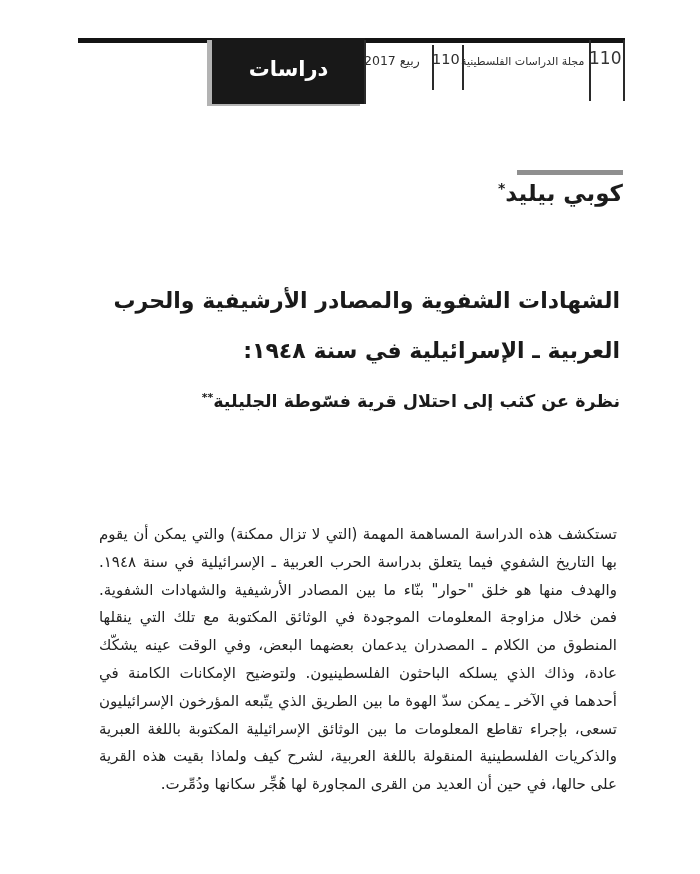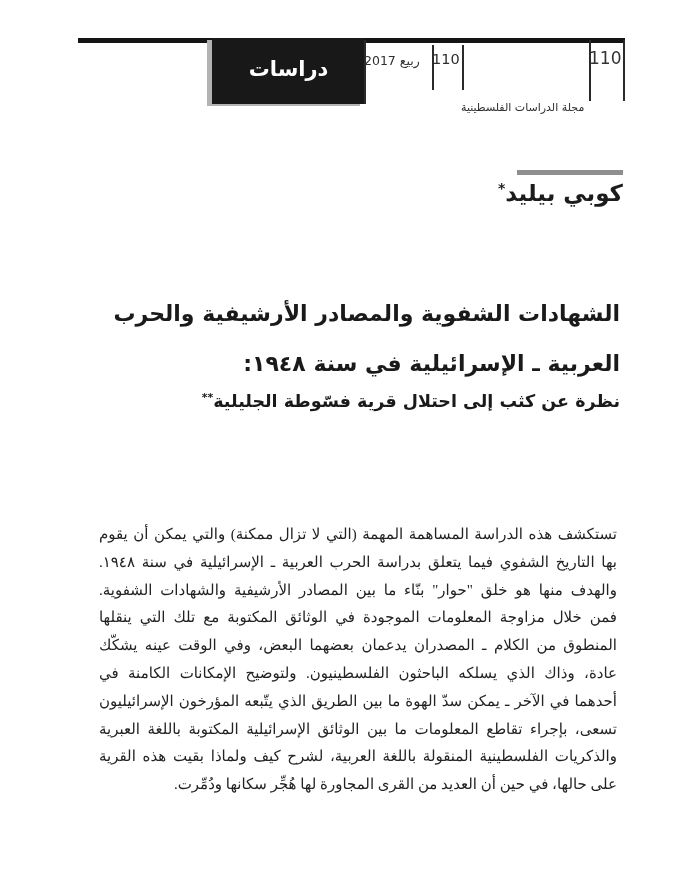--- a/index.html
+++ b/index.html
@@ -45,21 +45,21 @@
   .vsep { position: absolute; width: 2px; background: #2a2a2a; }
   .sep1 { left: 364px; top: 40px; height: 64px; }
   .sep2 { left: 432px; top: 45px; height: 45px; }
   .sep3 { left: 462px; top: 45px; height: 45px; }
   .sep4 { left: 589px; top: 40px; height: 61px; }
   .sep5 { left: 623px; top: 40px; height: 61px; }
 
   .hcell { position: absolute; text-align: left; color: #2e2e2e; white-space: nowrap; }
   .season  { left: 364px; width: 68px;  top: 53px; font-size: 12.5px; }
   .issue   { left: 432px; width: 30px;  top: 51px; font-size: 14.5px; }
-  .journal { left: 461px; width: 128px; top: 55px; font-size: 11px; margin-top: 46px; }
+  .journal { left: 461px; width: 128px; top: 55px; font-size: 11px; }
   .pagenum { left: 589px; width: 34px;  top: 48px; font-size: 17px; color:#333; }
 
   
   .author-rule {
     position: absolute;
     left: 517px; top: 170px;
     width: 106px; height: 5px;
     background: #8f8f8f;
   }
   .author {
@@ -71,21 +71,21 @@
     text-align: right;
   }
   .author sup {
     font-size: 14px;
     vertical-align: 8px;
   }
 
   
   .title-block {
     position: absolute;
-    right: 80px; top: 274px;
+    right: 80px; top: 261px;
     left: 80px;
     direction: rtl;
     font-size: 22px;
     font-weight: bold;
     line-height: 50px;
     color: #1a1a1a;
   }
   .subtitle {
     position: absolute;
     right: 80px; top: 376px;
@@ -107,21 +107,20 @@
     font-size: 15px;
     color: #232323;
   }
   .abs-line {
     line-height: 27.8px;
     height: 27.8px;
     text-align: justify;
     text-align-last: justify;
     white-space: normal;
     overflow: hidden;
-    font-family: Liberation Serif, serif;
   }
   .abs-line:last-child {
     text-align-last: right;
   }
 </style>
 </head>
 <body>
 
 <div class="page">
 

